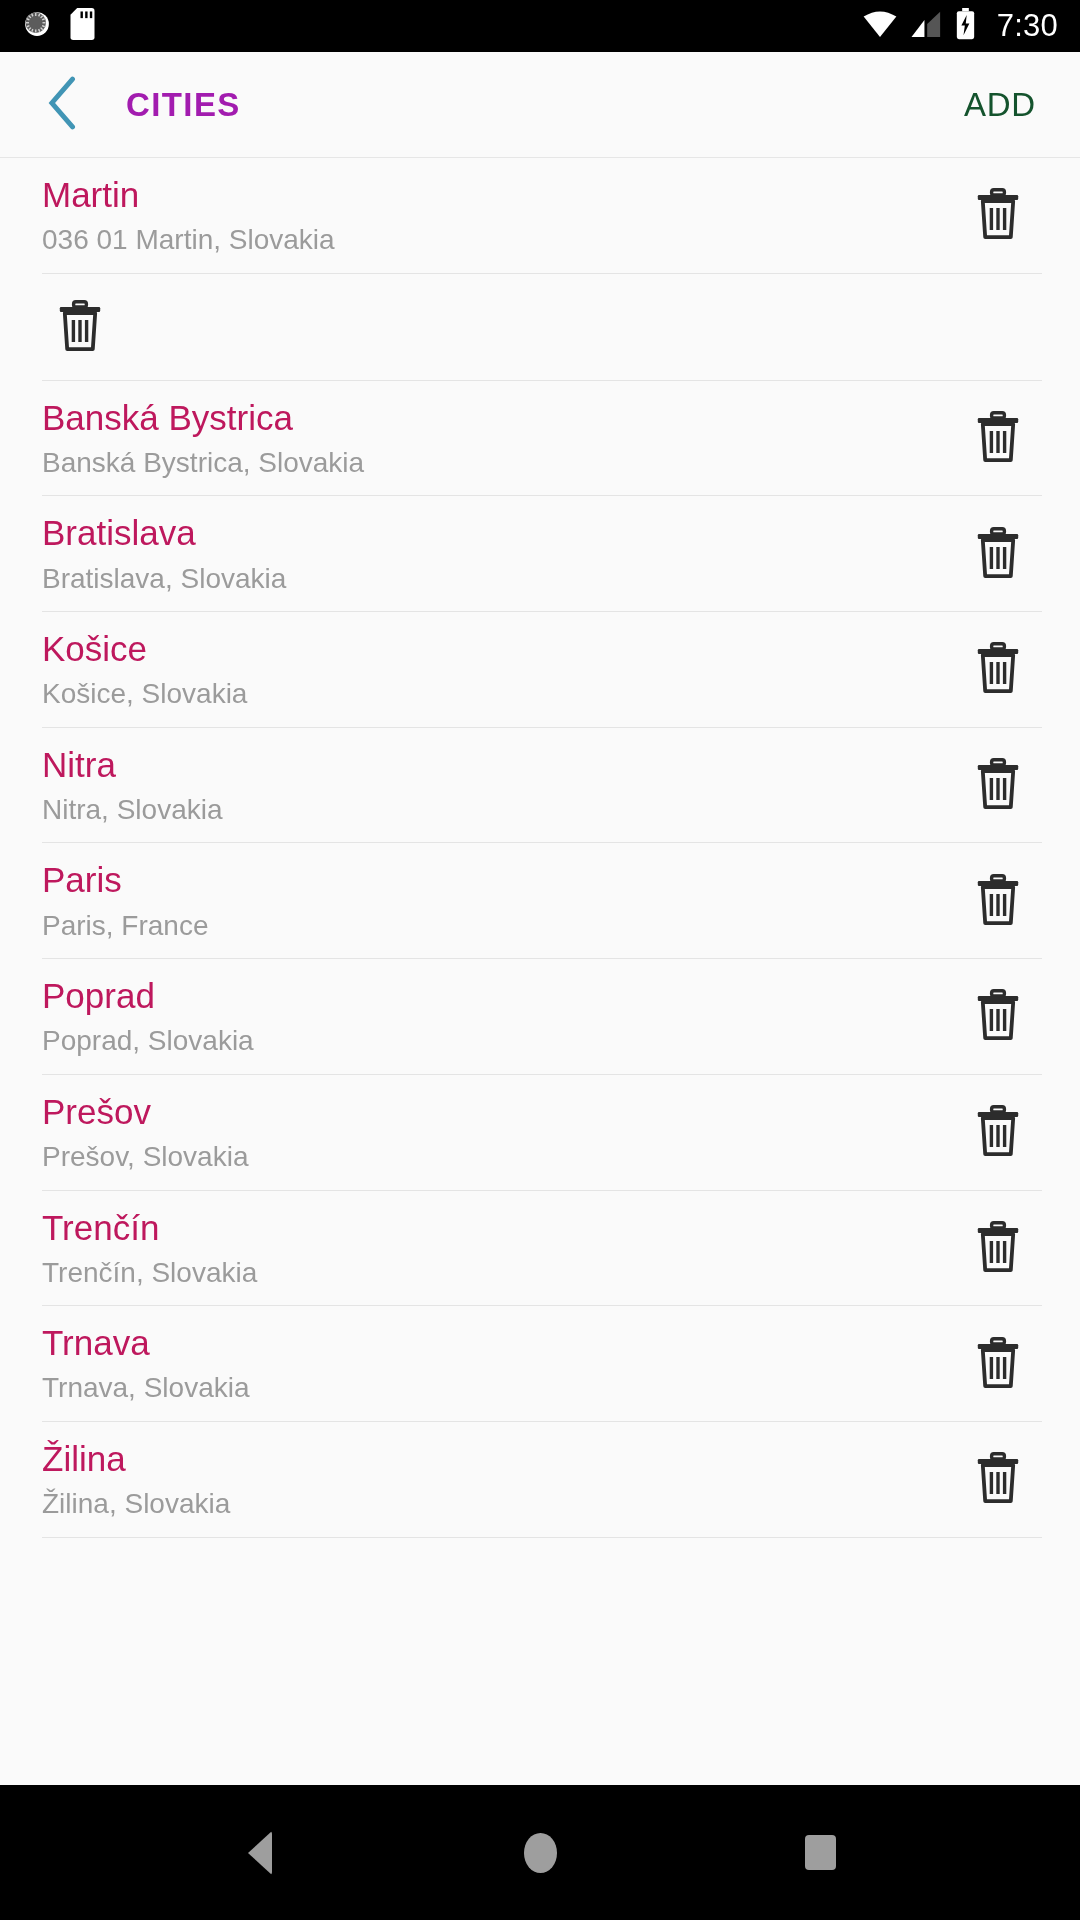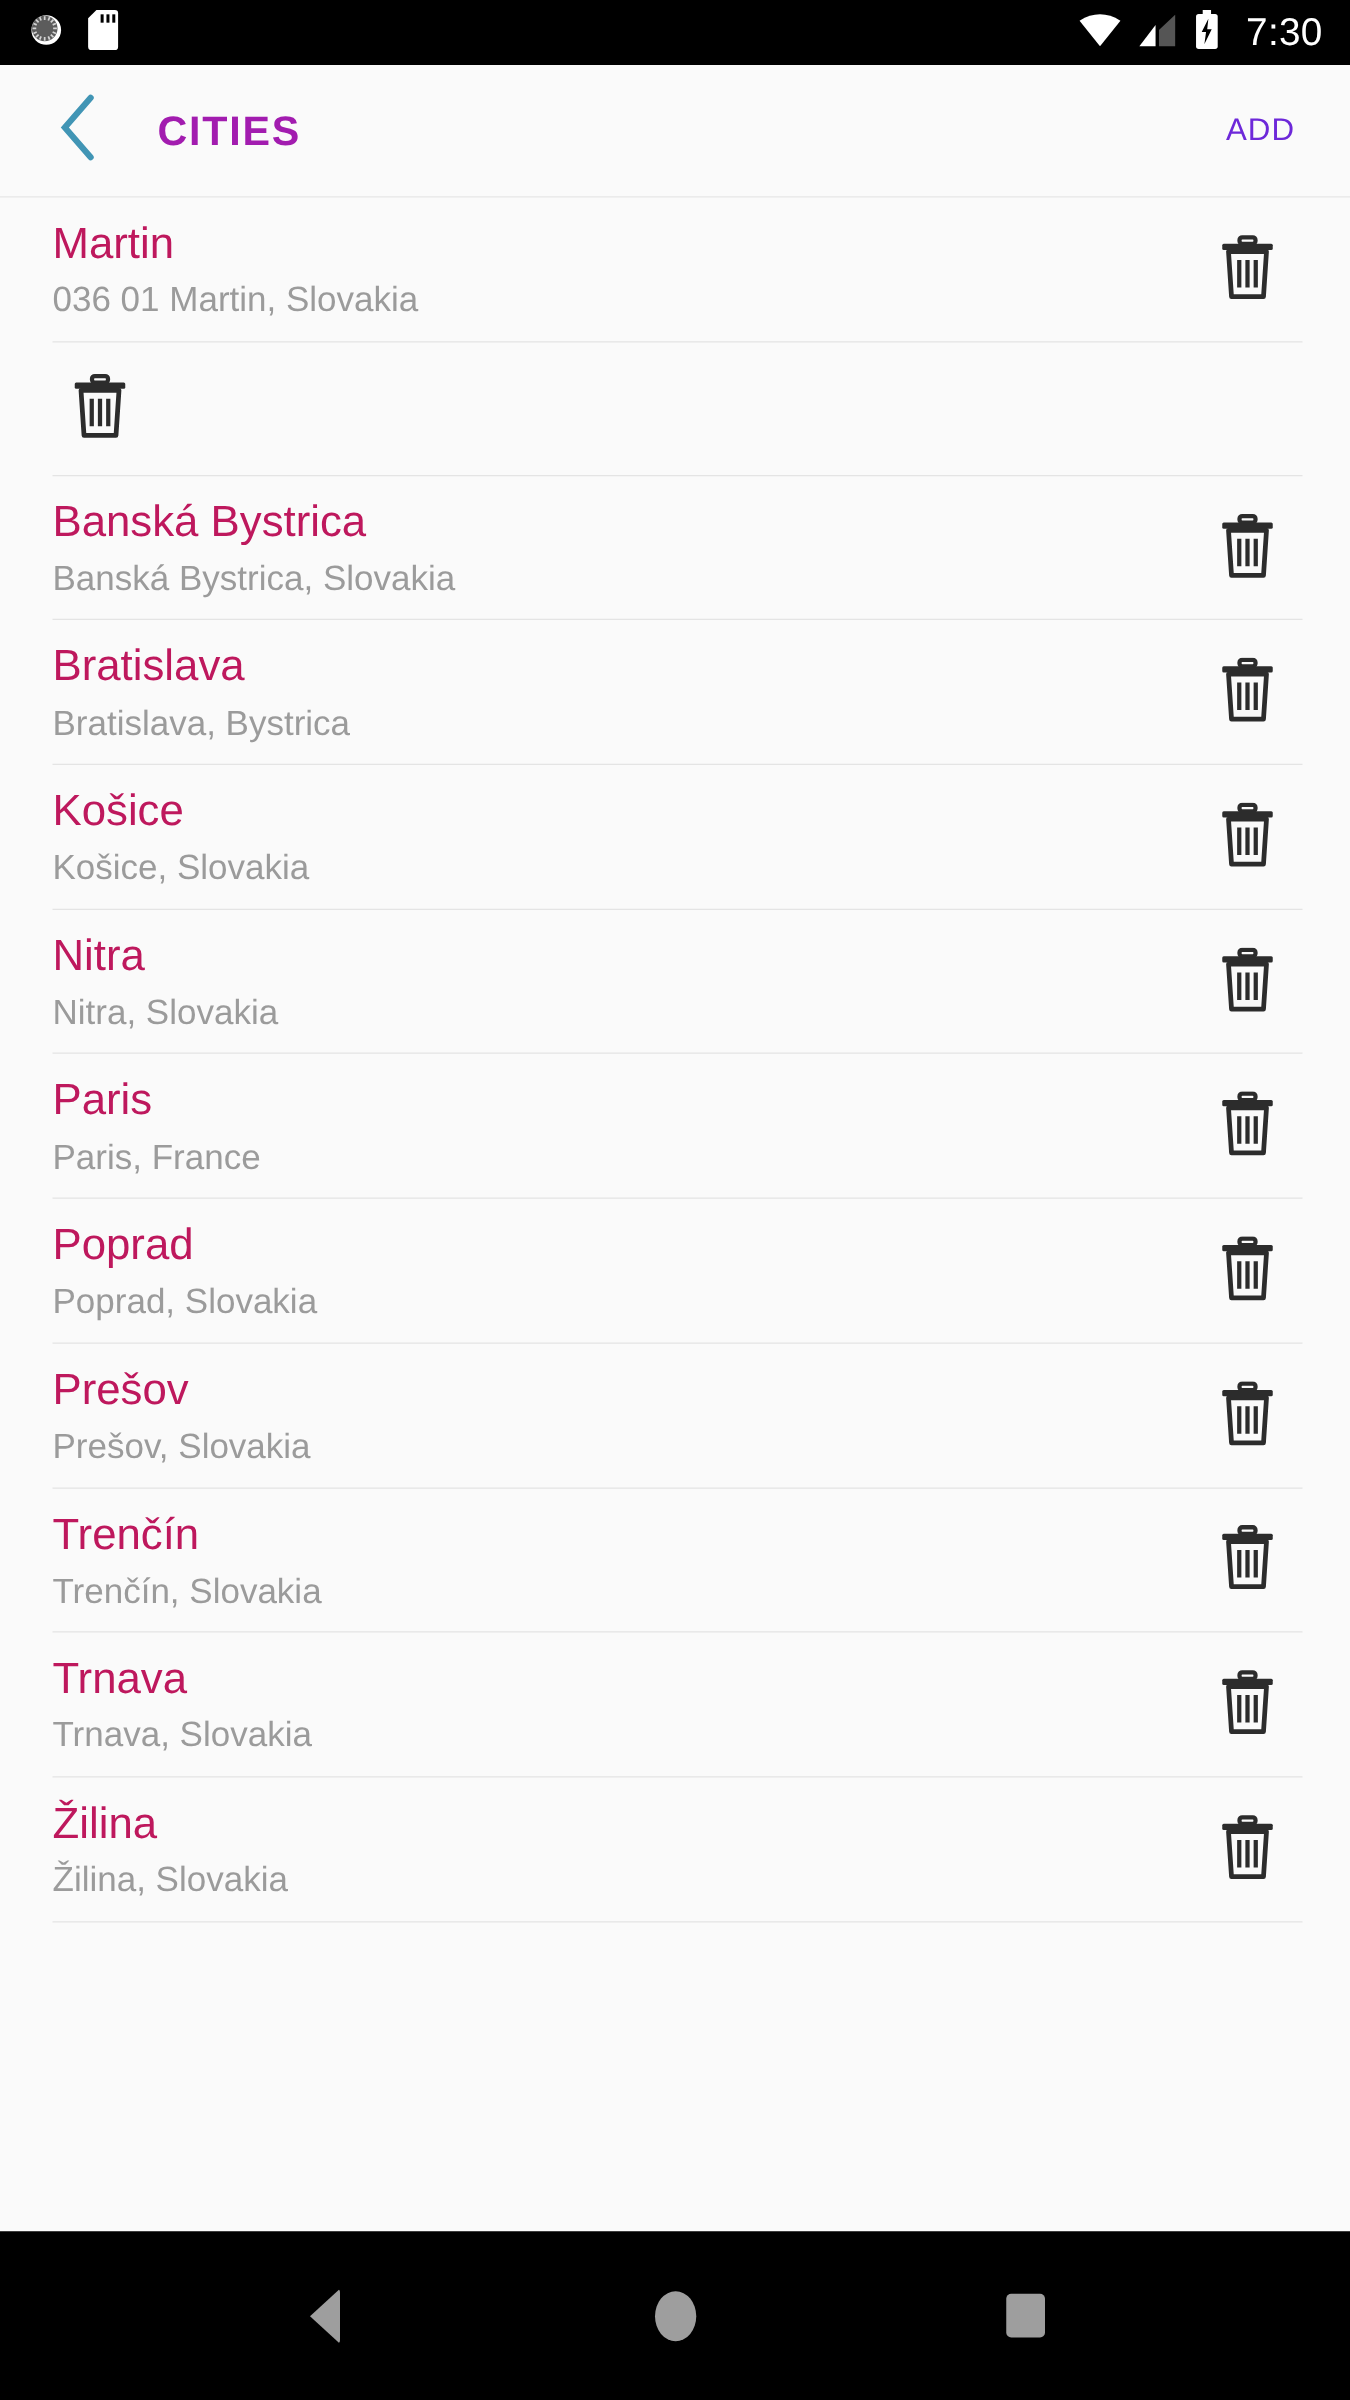--- a/index.html
+++ b/index.html
@@ -32,21 +32,21 @@
   }
   .back-btn {
     width:58px; height:58px; display:flex; align-items:center; justify-content:center;
     cursor:pointer; margin-left:-4px;
   }
   .app-title {
     font-size:33px; font-weight:bold; color:#a21caf;
     letter-spacing:1.4px; margin-left:34px;
   }
   .add-btn {
-    margin-left:auto; color:#6d28d9; font-size:25px;
+    margin-left:auto; color:#14532d; font-size:33px;
     letter-spacing:0.8px; cursor:pointer; padding:10px 6px;
   }
 
   
   .city-list { flex:1 1 auto; background:#fafafa; overflow:hidden; }
   .city-row {
     display:flex; align-items:center;
     padding:16px 0 14px 0;
     margin:0 38px 0 42px;
     border-bottom:1px solid #e4e4e4;
@@ -219,21 +219,21 @@
             <line x1="11.5" y1="10" x2="11.5" y2="21" stroke="#2c2c2c" stroke-width="1.7"></line>
             <line x1="14.8" y1="10" x2="14.8" y2="21" stroke="#2c2c2c" stroke-width="1.7"></line>
           </svg>
         </span>
       </div>
     </div>
 
     <div class="city-row">
       <div class="city-texts">
         <div class="city-name">Bratislava</div>
-        <div class="city-sub">Bratislava, Bystrica</div>
+        <div class="city-sub">Bratislava, Slovakia</div>
       </div>
       <div class="delete-btn">
         <span>
           <svg width="46" height="52" viewBox="0 0 23 26">
             <rect x="8.3" y="0.9" width="6.4" height="2.6" rx="1.1" fill="none" stroke="#2c2c2c" stroke-width="1.7"></rect>
             <rect x="1.4" y="3.5" width="20.2" height="2.5" rx="0.6" fill="#2c2c2c"></rect>
             <path d="M3.9 6.6 L19.1 6.6 L17.9 24.6 L5.1 24.6 Z" fill="none" stroke="#2c2c2c" stroke-width="1.9" stroke-linejoin="round"></path>
             <line x1="8.2" y1="10" x2="8.2" y2="21" stroke="#2c2c2c" stroke-width="1.7"></line>
             <line x1="11.5" y1="10" x2="11.5" y2="21" stroke="#2c2c2c" stroke-width="1.7"></line>
             <line x1="14.8" y1="10" x2="14.8" y2="21" stroke="#2c2c2c" stroke-width="1.7"></line>

